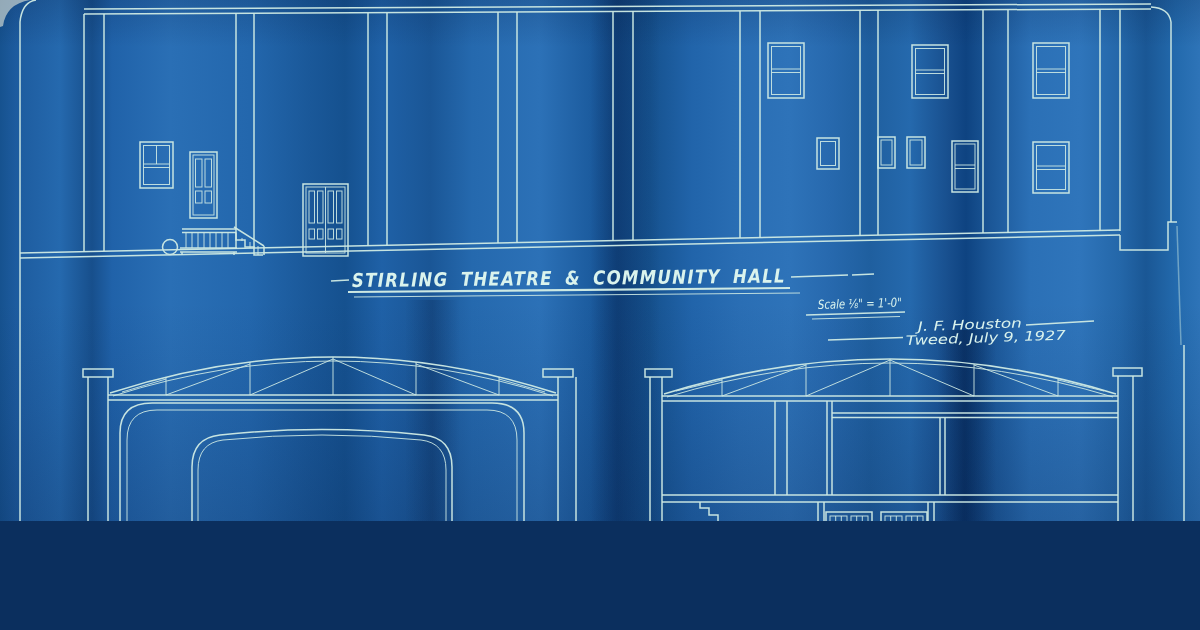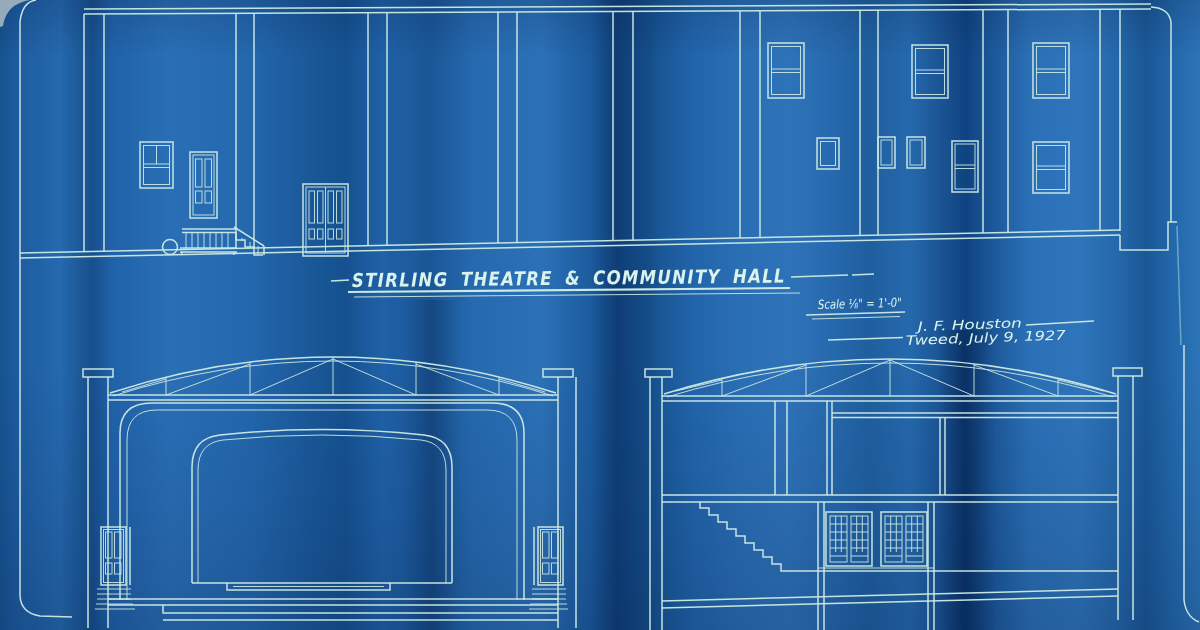--- a/index.html
+++ b/index.html
@@ -1,17 +1,17 @@
 <!DOCTYPE html>
 <html style="--paper-base: #1f60a7; --fold-dark: #0e4381; --fold-light: #2f75bb; --line: #cde9e3; --text: #daf3ed;"><head>
 <meta charset="utf-8">
 <style>
   html,body{margin:0;padding:0;background:#0b2f5e;}
   .stage{
-    position:relative;width:1200px;height:630px;overflow:hidden;
+    position:relative;width:1200px;height:521px;overflow:hidden;
     background-color:var(--paper-base,#1f60a7);
     font-family:"DejaVu Sans",sans-serif;
   }
   
   .folds{
     position:absolute;inset:0;
     background:
       linear-gradient(180deg, rgba(6,28,66,.20) 0%, rgba(6,28,66,0) 9%, rgba(6,28,66,0) 58%, rgba(10,40,90,.10) 78%, rgba(4,24,64,.20) 100%),
       linear-gradient(90deg,
         #16528f 0px,#1d5b9e 15px,#2569ae 60px,#174f8c 92px,#2062a9 112px,

